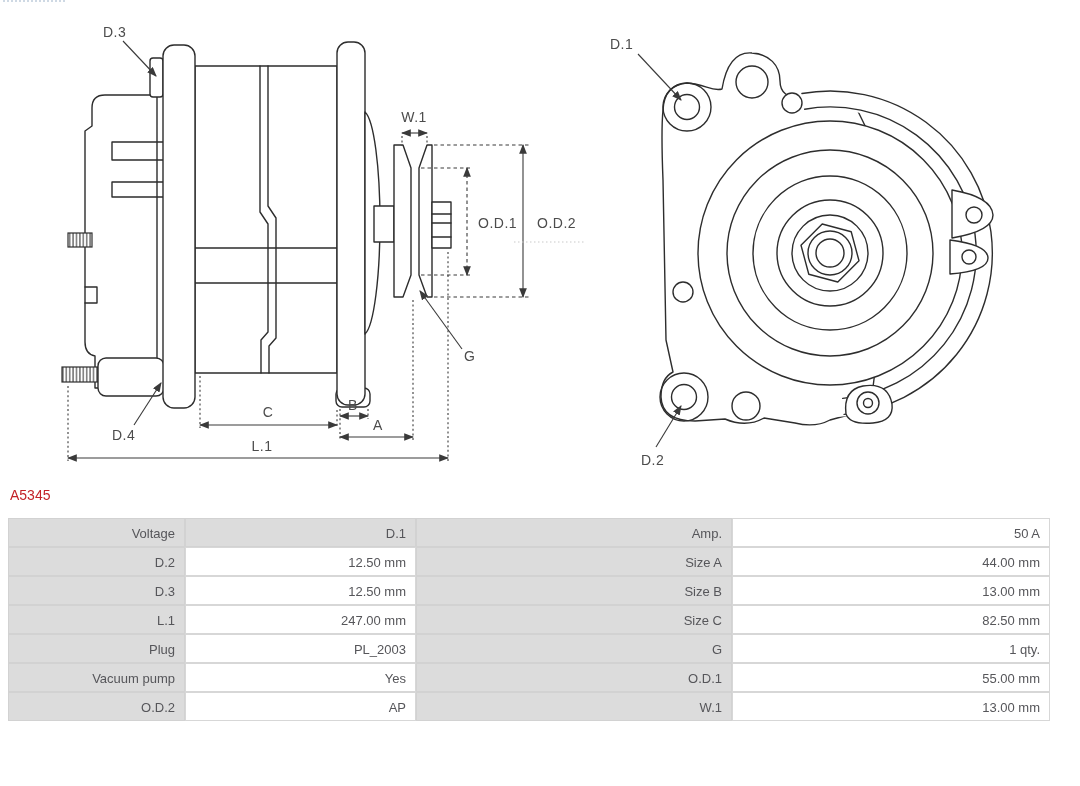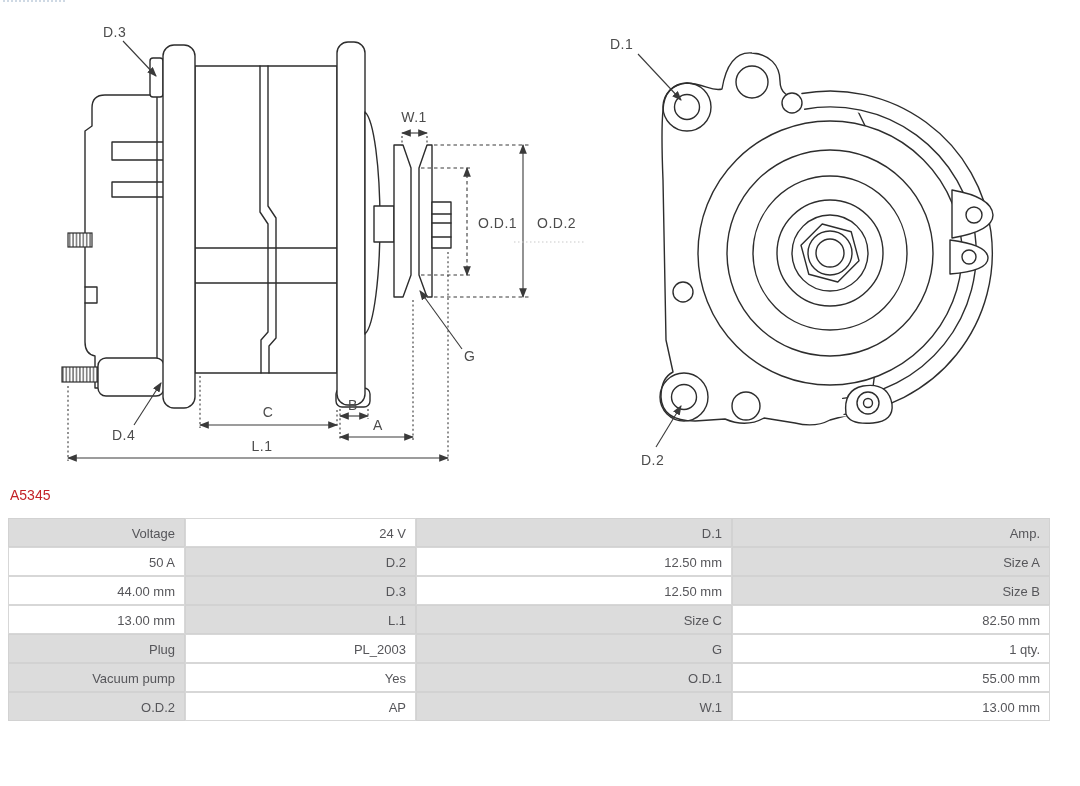--- a/index.html
+++ b/index.html
@@ -214,36 +214,36 @@
       <line class="dim" x1="656" y1="447" x2="681" y2="406" marker-end="url(#ah)"></line>
       <text class="lbl" x="641" y="465">D.2</text>
     </g>
   </g>
 </svg>
 
 <div id="part-title">A5345</div>
 
 <div id="spec-table">
   <div class="tl">Voltage</div>
-  <div class="tv">24 V</div>
   <div class="tl">D.1</div>
 
   <div class="tl">Amp.</div>
   <div class="tv">50 A</div>
   <div class="tl">D.2</div>
   <div class="tv">12.50 mm</div>
 
   <div class="tl">Size A</div>
   <div class="tv">44.00 mm</div>
   <div class="tl">D.3</div>
   <div class="tv">12.50 mm</div>
 
   <div class="tl">Size B</div>
   <div class="tv">13.00 mm</div>
   <div class="tl">L.1</div>
+  <div class="tv">247.00 mm</div>
 
   <div class="tl">Size C</div>
   <div class="tv">82.50 mm</div>
   <div class="tl">Plug</div>
   <div class="tv">PL_2003</div>
 
   <div class="tl">G</div>
   <div class="tv">1 qty.</div>
   <div class="tl">Vacuum pump</div>
   <div class="tv">Yes</div>

